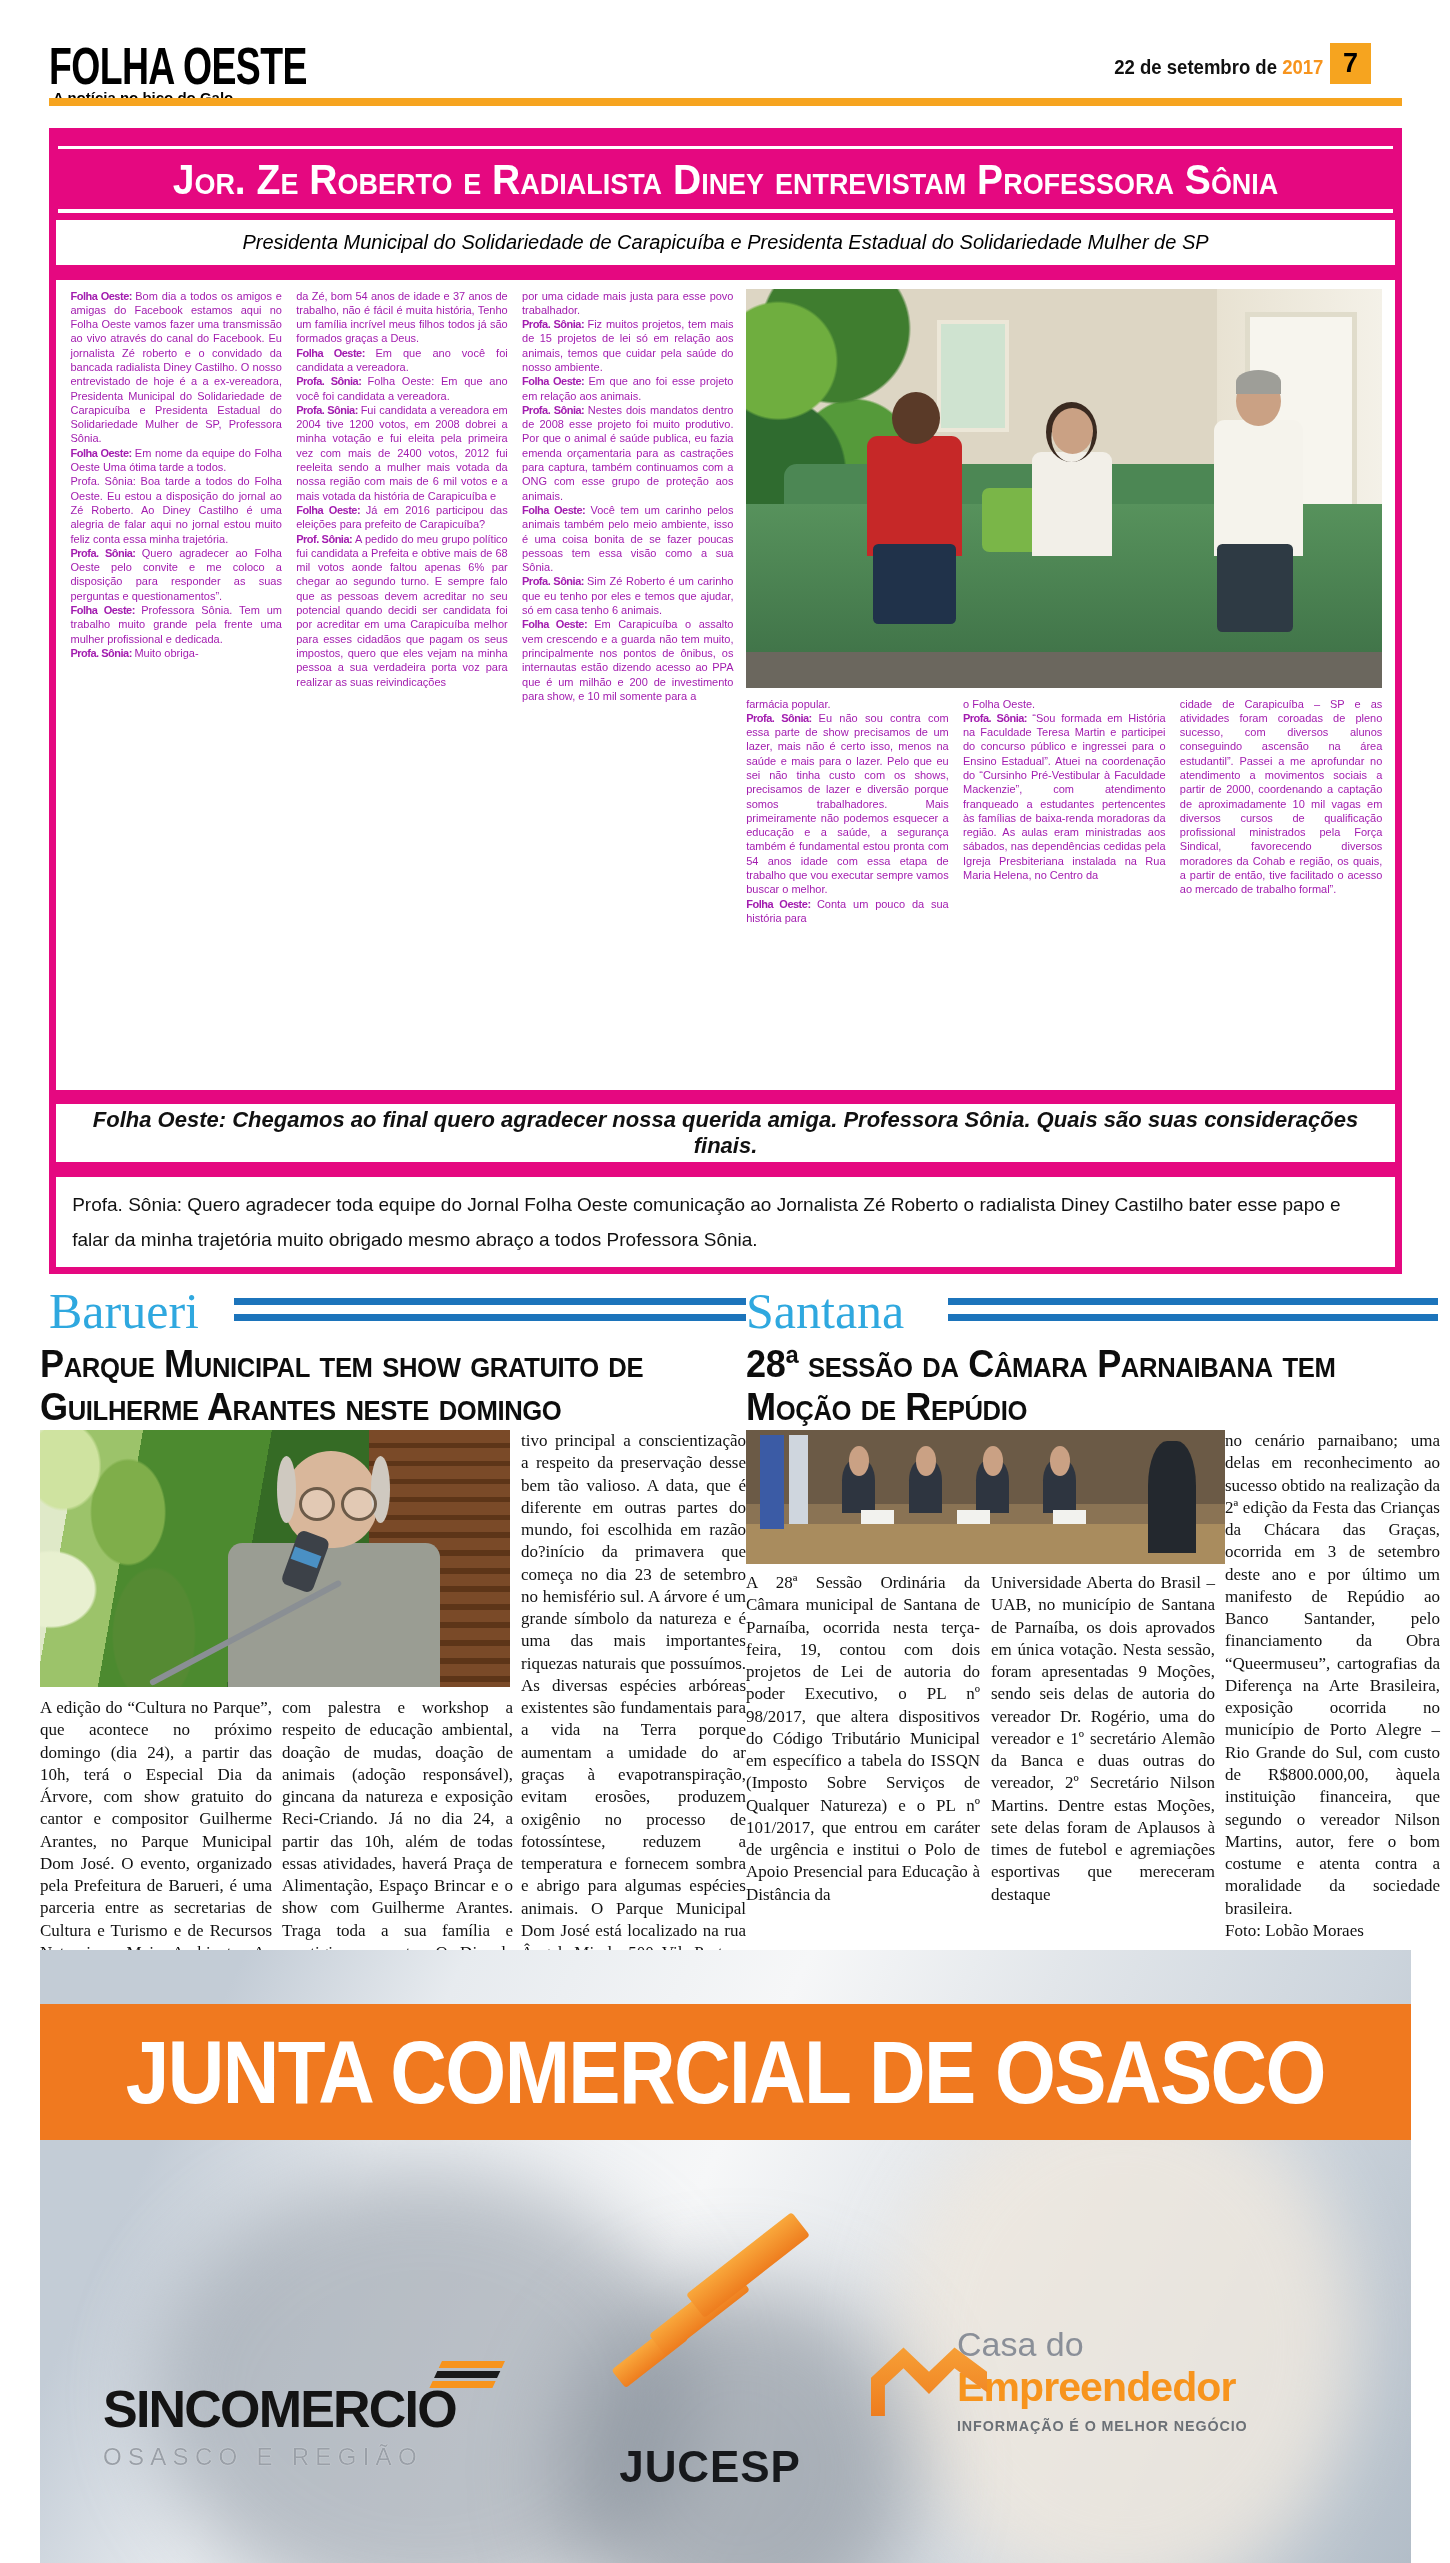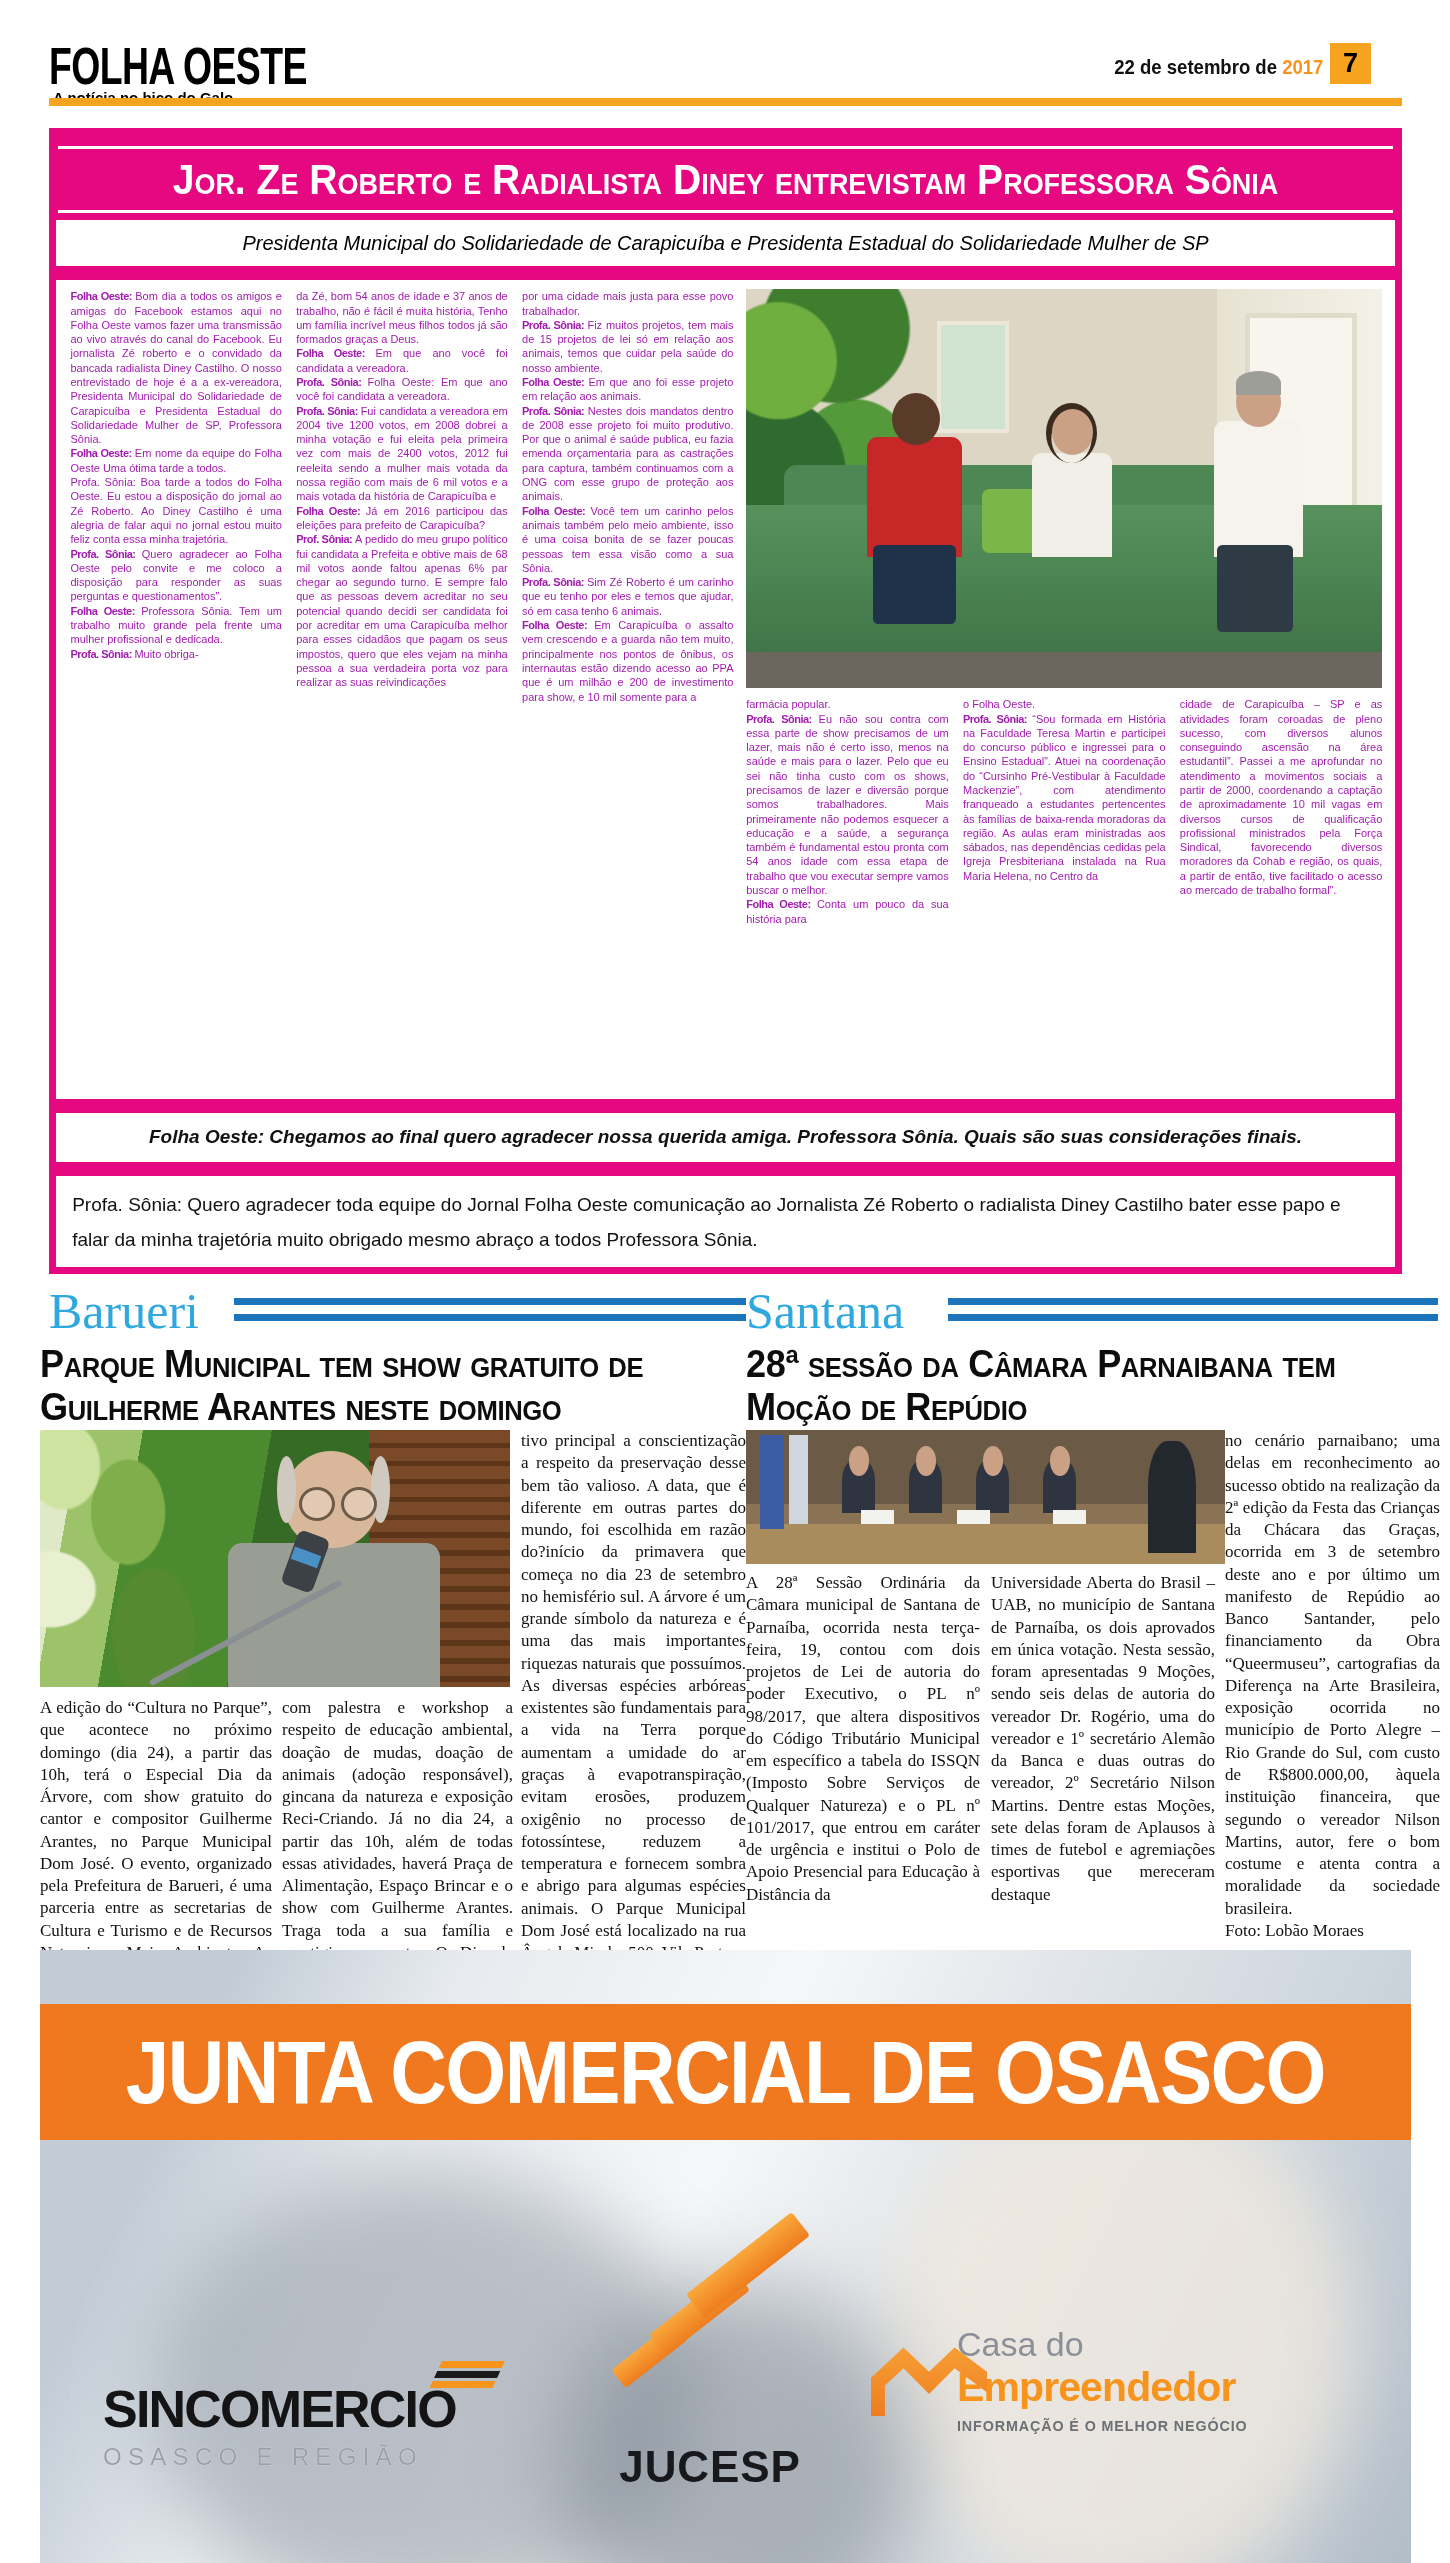--- a/index.html
+++ b/index.html
@@ -30,21 +30,21 @@
           font-style:italic;font-size:20px;color:#000;transform-origin:center;white-space:nowrap;}
   #iv-art{height:828px;position:relative;}
   #iv-left{position:absolute;left:14.3px;top:9px;width:663px;bottom:9px;display:flex;gap:14.3px;}
   #iv-right{position:absolute;left:690px;right:12.5px;top:9px;bottom:9px;}
   .icol{flex:1;min-width:0;}
   .iseg{margin:0;font-size:11px;line-height:1.3;text-align:justify;color:#a21caf;}
   .spk{font-weight:bold;letter-spacing:-0.5px;}
   #iv-photo{position:relative;width:100%;height:399px;overflow:hidden;background:#ddd6c4;}
   #iv-rcols{display:flex;gap:14.3px;margin-top:9px;}
   #iv-q1{min-height:41px;display:flex;align-items:center;justify-content:center;
-         font-size:19px;font-weight:bold;font-style:italic;padding:3.6px 12.5px;text-align:center;}
+         font-size:22px;font-weight:bold;font-style:italic;padding:3.6px 12.5px;text-align:center;}
   #iv-q2{min-height:79px;font-size:19px;line-height:1.85;padding:10.7px 16px;box-sizing:border-box;}
 
   
   .ph{position:absolute;}
   
   .iv-wallR{right:0;top:0;width:26%;height:100%;background:linear-gradient(90deg,#e8e2d2,#f4f1e8);}
   .iv-window{right:4%;top:6%;width:16%;height:48%;background:#f7f5ee;border:5.4px solid #e0dccb;}
   .iv-plant{left:-4%;top:-6%;width:30%;height:80%;
      background:radial-gradient(circle at 30% 30%,#6fae3f 0 22%,transparent 23%),
                 radial-gradient(circle at 60% 20%,#3f7d2f 0 26%,transparent 27%),

